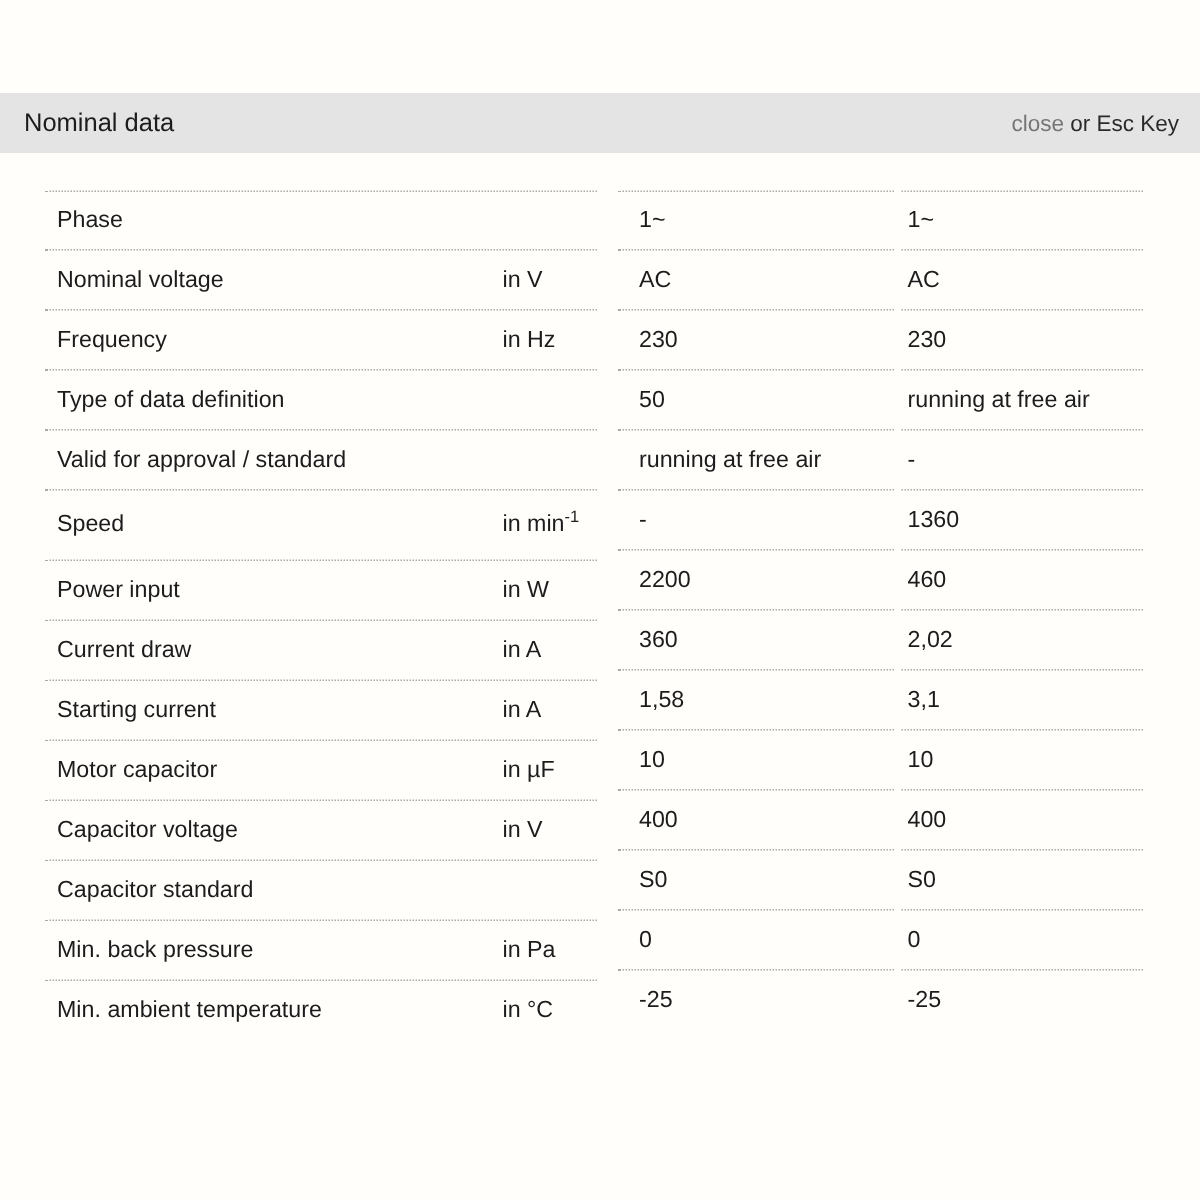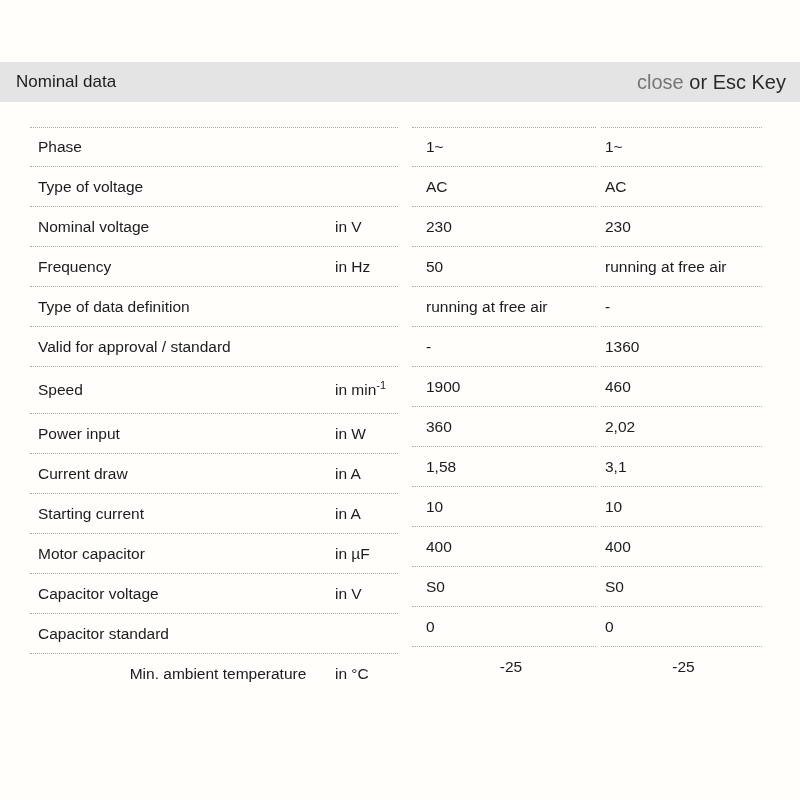--- a/index.html
+++ b/index.html
@@ -28,21 +28,21 @@
     display: flex;
     align-items: center;
     justify-content: space-between;
     padding: 0 14px 0 16px;
   }
   .modal-title {
     font-size: 17px;
     color: #1c1c1c;
   }
   .close-area {
-    font-size: 20px;
+    font-size: 15px;
     white-space: nowrap;
   }
   .close-link {
     color: #767676;
     cursor: pointer;
   }
   .close-suffix {
     color: #2a2a2a;
   }
   .table-wrap {
@@ -63,21 +63,21 @@
     box-sizing: border-box;
     height: 40px;
     border-bottom: 1px dotted #a9a9a9;
     display: flex;
     align-items: center;
     font-size: 15.5px;
     position: relative;
     white-space: nowrap;
   }
   .col .cell:first-child { border-top: 1px dotted #a9a9a9; }
-  .col .cell:last-child  { border-bottom: none; justify-content: center; }
+  .col .cell:last-child  { border-bottom: none; }
   .left-cell .label { padding-left: 8px; }
   .left-cell .unit {
     position: absolute;
     left: 305px;
     top: 50%;
     transform: translateY(-50%);
   }
   .left-cell.tall { height: 47px; }
   .cell.v1 { padding-left: 14px; }
   .cell.v2 { padding-left: 4px; }
@@ -94,23 +94,20 @@
 
   <div class="modal-header">
     <div class="modal-title">Nominal data</div>
     <div class="close-area"><span class="close-link">close</span><span class="close-suffix"> or Esc Key</span></div>
   </div>
 
   <div class="table-wrap">
     <div class="col col-left" id="col-left">
         <div class="cell left-cell">
           <span class="label">Phase</span>
-        </div>
-        <div class="cell left-cell">
-          <span class="label">Type of voltage</span>
         </div>
         <div class="cell left-cell">
           <span class="label">Nominal voltage</span>
           <span class="unit"><span>in V</span></span>
         </div>
         <div class="cell left-cell">
           <span class="label">Frequency</span>
           <span class="unit"><span>in Hz</span></span>
         </div>
         <div class="cell left-cell">
@@ -140,32 +137,36 @@
           <span class="unit"><span>in µF</span></span>
         </div>
         <div class="cell left-cell">
           <span class="label">Capacitor voltage</span>
           <span class="unit"><span>in V</span></span>
         </div>
         <div class="cell left-cell">
           <span class="label">Capacitor standard</span>
         </div>
         <div class="cell left-cell">
+          <span class="label">Min. back pressure</span>
+          <span class="unit"><span>in Pa</span></span>
+        </div>
+        <div class="cell left-cell">
           <span class="label">Min. ambient temperature</span>
           <span class="unit"><span>in °C</span></span>
         </div>
       </div>
     <div class="col col-v1" id="col-v1">
         <div class="cell v1">1~</div>
         <div class="cell v1">AC</div>
         <div class="cell v1">230</div>
         <div class="cell v1">50</div>
         <div class="cell v1">running at free air</div>
         <div class="cell v1">-</div>
-        <div class="cell v1">1900</div>
+        <div class="cell v1">2200</div>
         <div class="cell v1">360</div>
         <div class="cell v1">1,58</div>
         <div class="cell v1">10</div>
         <div class="cell v1">400</div>
         <div class="cell v1">S0</div>
         <div class="cell v1">0</div>
         <div class="cell v1">-25</div>
       </div>
     <div class="col col-v2" id="col-v2">
         <div class="cell v2">1~</div>

